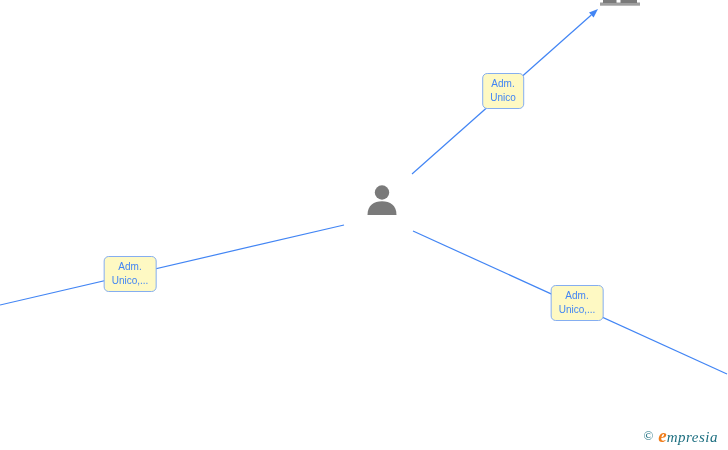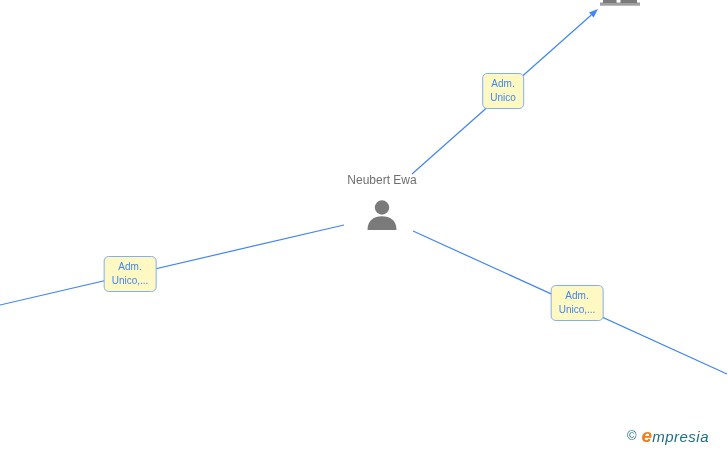--- a/index.html
+++ b/index.html
@@ -33,22 +33,22 @@
     border-radius:5px;
     padding:3px 7px;
     font-size:10px;line-height:14px;
     color:var(--label-text,#4285f4);
     text-align:center;
     white-space:nowrap;
   }
   .edge-label .lbl-line{display:block;}
 
   .watermark{
-    position:absolute;right:19px;bottom:3px;
-    font-family:Liberation Sans, sans-serif;
+    position:absolute;right:10px;bottom:3px;
+    font-family:Liberation Serif, serif;
     white-space:nowrap;
     margin-left:48px;
   }
   .wm-copy{color:var(--wm-teal,#1d6f80);font-size:13px;vertical-align:2px;margin-right:5px;font-style:normal;}
   .wm-first{color:var(--wm-orange,#f07d1a);font-size:19px;font-style:italic;font-weight:bold;}
   .wm-rest{color:var(--wm-teal,#1d6f80);font-size:15px;font-style:italic;letter-spacing:0.5px;}
 </style>
 </head>
 <body>
 
@@ -64,21 +64,20 @@
     <line class="edge" x1="413" y1="231" x2="727" y2="374"></line>
 
     <g>
       <rect class="building-base" x="600" y="2.5" width="40" height="3.2"></rect>
       <rect class="building-part" x="603" y="0" width="13.5" height="3"></rect>
       <rect class="building-part" x="620.5" y="0" width="16.5" height="3"></rect>
     </g>
   </svg>
 
   <div class="center-node">
-    <div class="node-name">Neubert Ewa</div>
     <svg class="person-icon" width="32" height="32" viewBox="0 0 32 32">
       <circle cx="16" cy="8.5" r="7.2"></circle>
       <path d="M1.5 31 C1.5 21 8 17.2 16 17.2 C24 17.2 30.5 21 30.5 31 Z"></path>
     </svg>
   </div>
 
   <div class="edge-label" style="left:503px;top:91px;">
     <span class="lbl-line">Adm.</span>
     <span class="lbl-line">Unico</span>
   </div>

